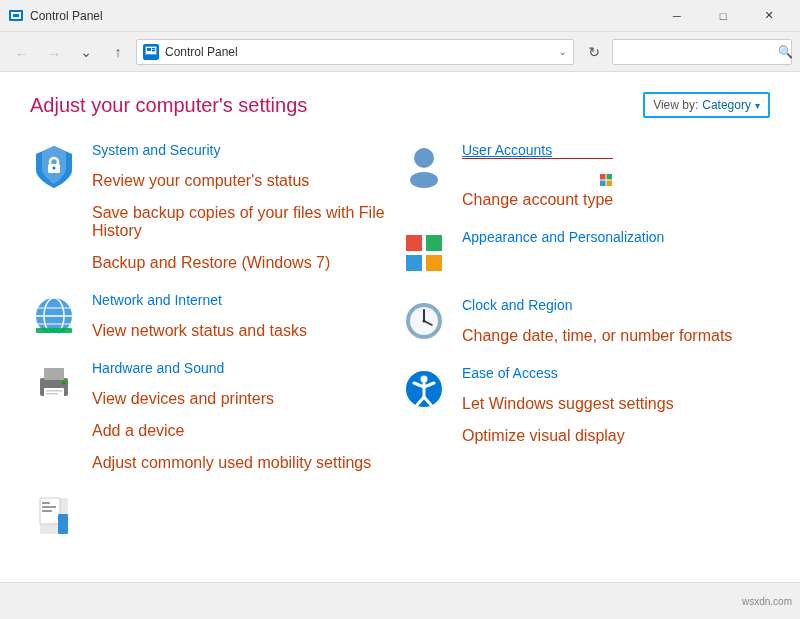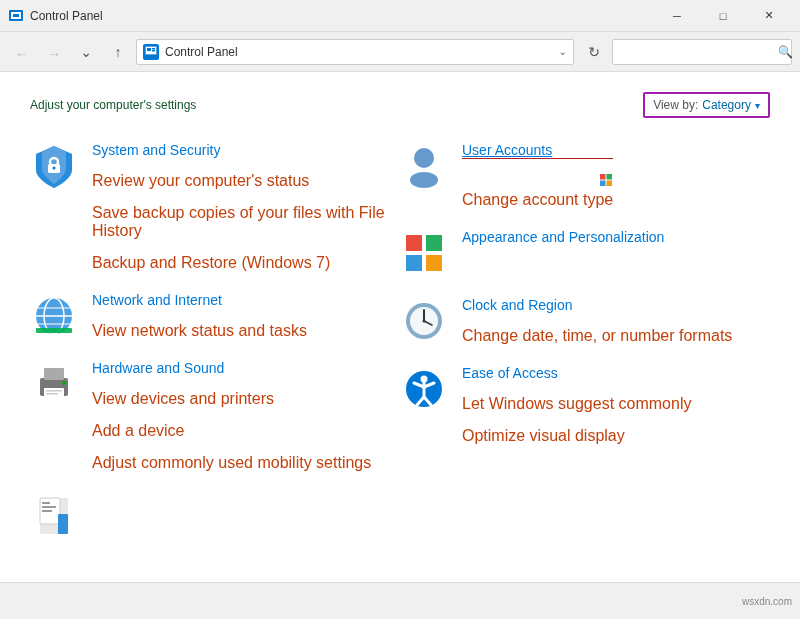--- a/index.html
+++ b/index.html
@@ -152,27 +152,27 @@
       overflow-y: auto;
     }
 
     .page-header {
       display: flex;
       justify-content: space-between;
       align-items: center;
       margin-bottom: 24px;
     }
     .page-title {
-      font-size: 12px;
-      color: #14532d;
+      font-size: 20px;
+      color: #be185d;
       font-weight: 400;
       text-align: center;
     }
     .view-by {
-      border: 2px solid #a21caf;
+      border: 2px solid #0ea5e9;
       padding: 4px 8px;
       display: flex;
       align-items: center;
       gap: 4px;
       font-size: 12px;
       color: #333;
       cursor: pointer;
       border-radius: 2px;
     }
     .view-by-label { color: #555; }
@@ -442,21 +442,21 @@
             <circle cx="24" cy="14" r="3.5" fill="white"></circle>
             <line x1="24" y1="17.5" x2="24" y2="32" stroke="white" stroke-width="3" stroke-linecap="round"></line>
             <line x1="24" y1="22" x2="14" y2="18" stroke="white" stroke-width="3" stroke-linecap="round"></line>
             <line x1="24" y1="22" x2="34" y2="18" stroke="white" stroke-width="3" stroke-linecap="round"></line>
             <line x1="24" y1="32" x2="17" y2="40" stroke="white" stroke-width="3" stroke-linecap="round"></line>
             <line x1="24" y1="32" x2="31" y2="40" stroke="white" stroke-width="3" stroke-linecap="round"></line>
           </svg>
         </div>
         <div class="category-text">
           <a class="category-title">Ease of Access</a>
-          <a class="category-link">Let Windows suggest commonly</a>
+          <a class="category-link">Let Windows suggest settings</a>
           <a class="category-link">Optimize visual display</a>
         </div>
       </div>
 
     </div>
   </div>
 </div>
 
 <div class="status-bar">
   <span class="status-bar-right">wsxdn.com</span>

